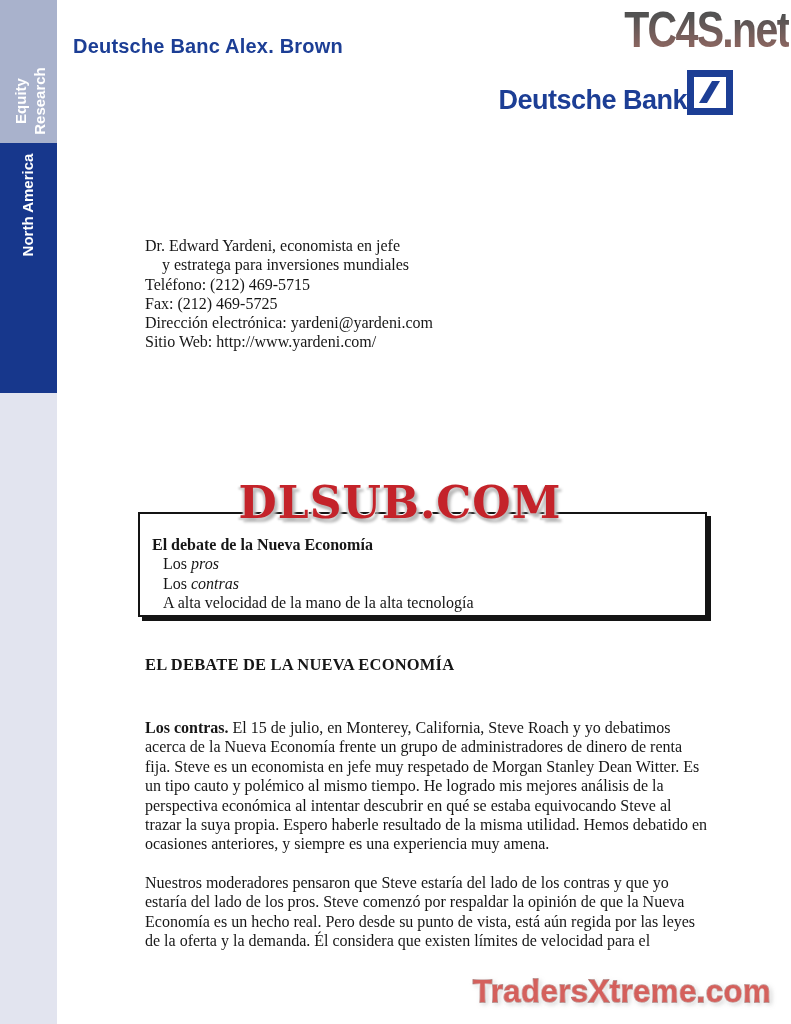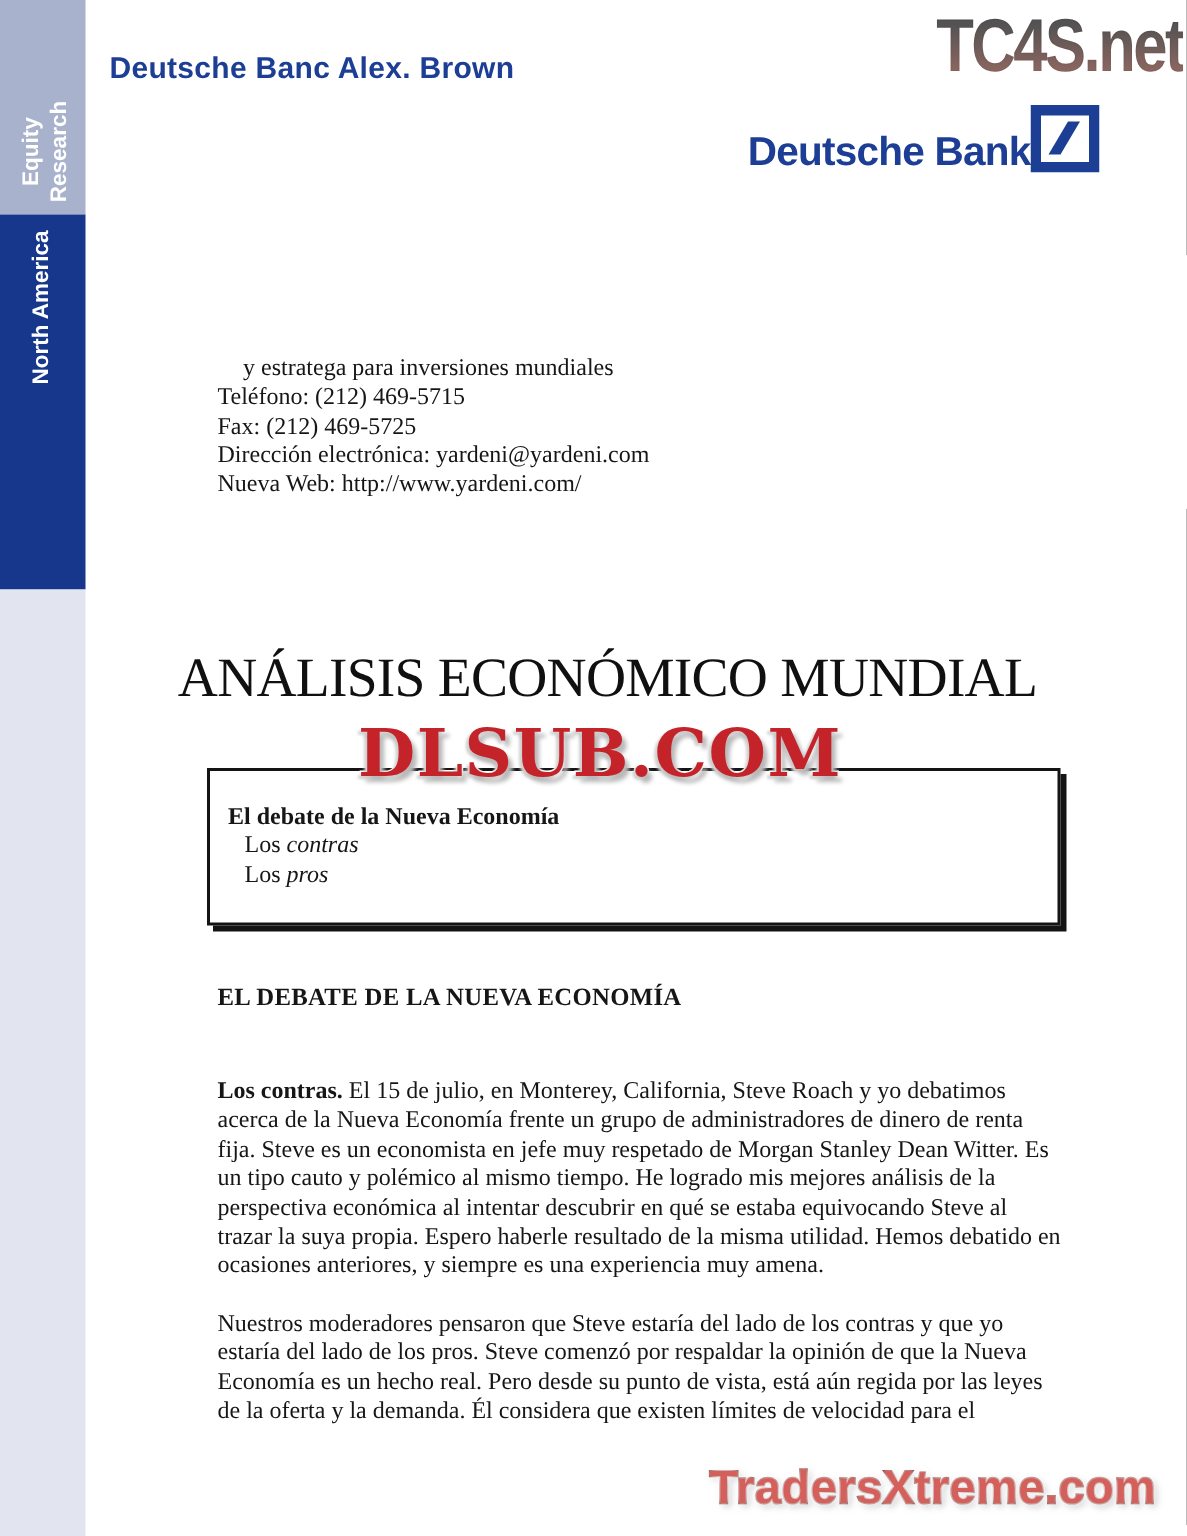--- a/index.html
+++ b/index.html
@@ -104,39 +104,42 @@
     <span class="dbtext">Deutsche Bank</span>
     <span>
       <svg width="46" height="45" viewBox="0 0 46 45">
         <rect x="3.5" y="3.5" width="39" height="38" fill="#ffffff" stroke="#1c3e95" stroke-width="7"></rect>
         <polygon points="12,33 25,11 33,11 20,33" fill="#1c3e95"></polygon>
       </svg>
     </span>
   </div>
 
   <div class="contact">
+    <div>Dr. Edward Yardeni, economista en jefe</div>
     <div class="indent">y estratega para inversiones mundiales</div>
     <div>Teléfono: (212) 469-5715</div>
     <div>Fax: (212) 469-5725</div>
     <div>Dirección electrónica: yardeni@yardeni.com</div>
-    <div>Nueva Web: http://www.yardeni.com/</div>
+    <div>Sitio Web: http://www.yardeni.com/</div>
   </div>
 
 
-  <div class="doc-title">ANÁLISIS ECONÓMICO MUNDIAL</div>
 
   <div class="dlsub">DLSUB.COM</div>
 
   <div class="toc-box">
     <div class="toc-head">El debate de la Nueva Economía</div>
     <div class="toc-item">
+      <span>Los </span><i>pros</i>
+    </div>
+    <div class="toc-item">
       <span>Los </span><i>contras</i>
     </div>
     <div class="toc-item">
-      <span>Los </span><i>pros</i>
+      <span>A alta velocidad de la mano de la alta tecnología</span><i></i>
     </div>
   </div>
 
   <div class="art-head">EL DEBATE DE LA NUEVA ECONOMÍA</div>
 
   <div class="body-copy">
     <p><span class="lead">Los contras.</span><span> El 15 de julio, en Monterey, California, Steve Roach y yo debatimos acerca de la Nueva Economía frente un grupo de administradores de dinero de renta fija. Steve es un economista en jefe muy respetado de Morgan Stanley Dean Witter. Es un tipo cauto y polémico al mismo tiempo. He logrado mis mejores análisis de la perspectiva económica al intentar descubrir en qué se estaba equivocando Steve al trazar la suya propia. Espero haberle resultado de la misma utilidad. Hemos debatido en ocasiones anteriores, y siempre es una experiencia muy amena.</span></p>
     <p>Nuestros moderadores pensaron que Steve estaría del lado de los contras y que yo estaría del lado de los pros. Steve comenzó por respaldar la opinión de que la Nueva Economía es un hecho real. Pero desde su punto de vista, está aún regida por las leyes de la oferta y la demanda. Él considera que existen límites de velocidad para el</p>
   </div>
 

